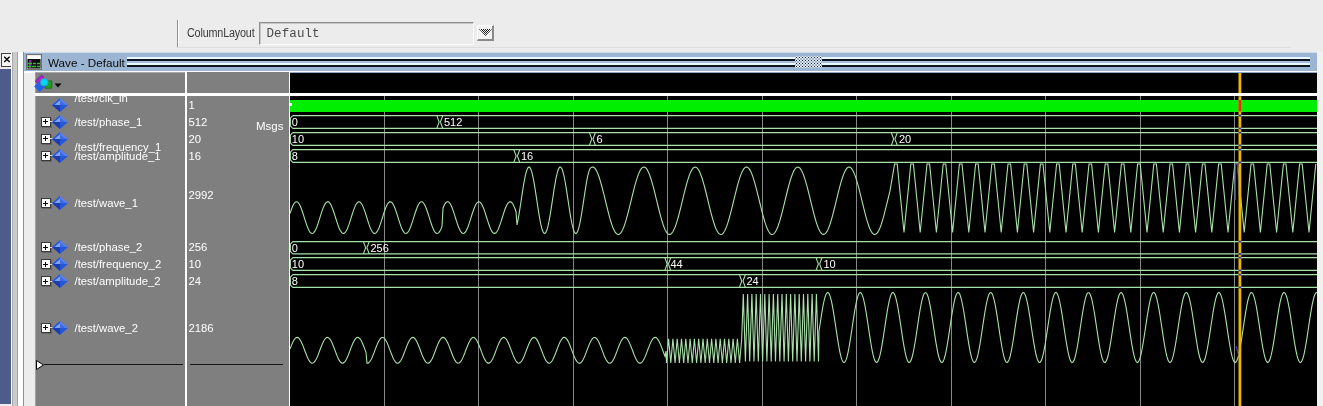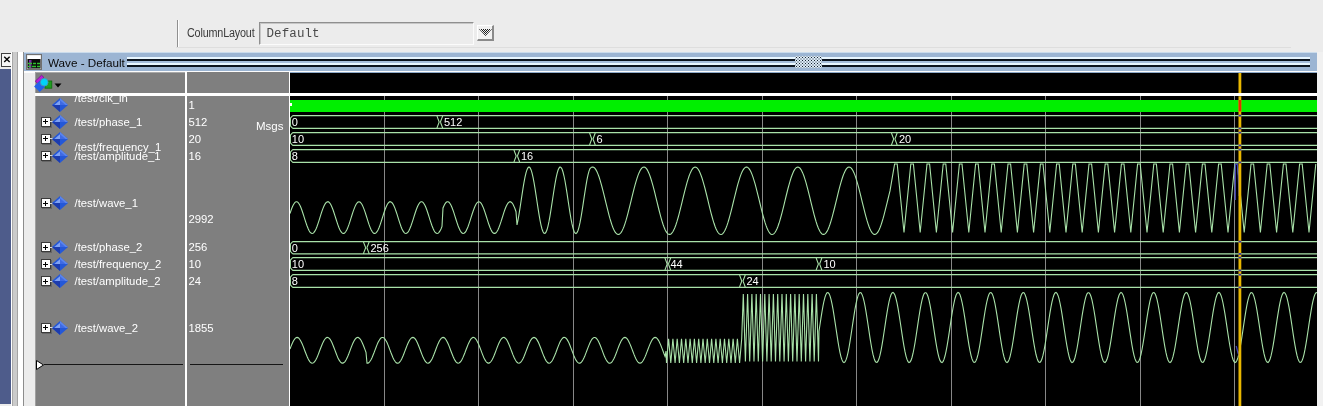--- a/index.html
+++ b/index.html
@@ -186,21 +186,21 @@
   </div>
 <div style="position:absolute;left:49.5px;top:202.5px;width:3px;height:1px;background:#dcdcdc;"></div>
 <svg class="dia" style="top:196.0px;" width="16" height="14" viewBox="0 0 16 14">
 <polygon points="8,0 16,7 8,14 0,7" fill="#2458d8"></polygon>
 <polygon points="8,0 16,7 8,7" fill="#5c86ec"></polygon>
 <polygon points="8,7 8,14 0,7" fill="#1c3cae"></polygon>
 <polygon points="8,2.2 13.6,7 8,7 2.4,7" fill="#3f6ae4"></polygon>
 <polygon points="8,2.2 2.4,7 8,7" fill="#7fa2f4"></polygon>
 </svg>
 <div class="ntext" style="top:196.0px;">/test/wave_1</div>
-<div class="vtext" style="top:212px;">2992</div>
+<div class="vtext" style="top:188px;">2992</div>
 <div class="plusbox" style="top:242.0px;">
     <div class="ph"></div>
     <div class="pv"></div>
   </div>
 <div style="position:absolute;left:49.5px;top:246.5px;width:3px;height:1px;background:#dcdcdc;"></div>
 <svg class="dia" style="top:240.0px;" width="16" height="14" viewBox="0 0 16 14">
 <polygon points="8,0 16,7 8,14 0,7" fill="#2458d8"></polygon>
 <polygon points="8,0 16,7 8,7" fill="#5c86ec"></polygon>
 <polygon points="8,7 8,14 0,7" fill="#1c3cae"></polygon>
 <polygon points="8,2.2 13.6,7 8,7 2.4,7" fill="#3f6ae4"></polygon>
@@ -242,19 +242,19 @@
   </div>
 <div style="position:absolute;left:49.5px;top:327.0px;width:3px;height:1px;background:#dcdcdc;"></div>
 <svg class="dia" style="top:320.5px;" width="16" height="14" viewBox="0 0 16 14">
 <polygon points="8,0 16,7 8,14 0,7" fill="#2458d8"></polygon>
 <polygon points="8,0 16,7 8,7" fill="#5c86ec"></polygon>
 <polygon points="8,7 8,14 0,7" fill="#1c3cae"></polygon>
 <polygon points="8,2.2 13.6,7 8,7 2.4,7" fill="#3f6ae4"></polygon>
 <polygon points="8,2.2 2.4,7 8,7" fill="#7fa2f4"></polygon>
 </svg>
 <div class="ntext" style="top:320.5px;">/test/wave_2</div>
-<div class="vtext" style="top:320.5px;">1855</div>
+<div class="vtext" style="top:320.5px;">2186</div>
 
 <div class="abs" style="left:43.5px;top:363.6px;width:139px;height:1.2px;background:#161616;"></div>
 <div class="abs" style="left:190px;top:363.6px;width:93px;height:1.2px;background:#161616;"></div>
 <svg class="abs" style="left:36px;top:359.5px;" width="8" height="10" viewBox="0 0 8 10">
     <polygon points="0.5,0.5 0.5,9.5 7.5,5" fill="#fff" stroke="#000" stroke-width="1"></polygon>
   </svg>
 
 </body></html>

